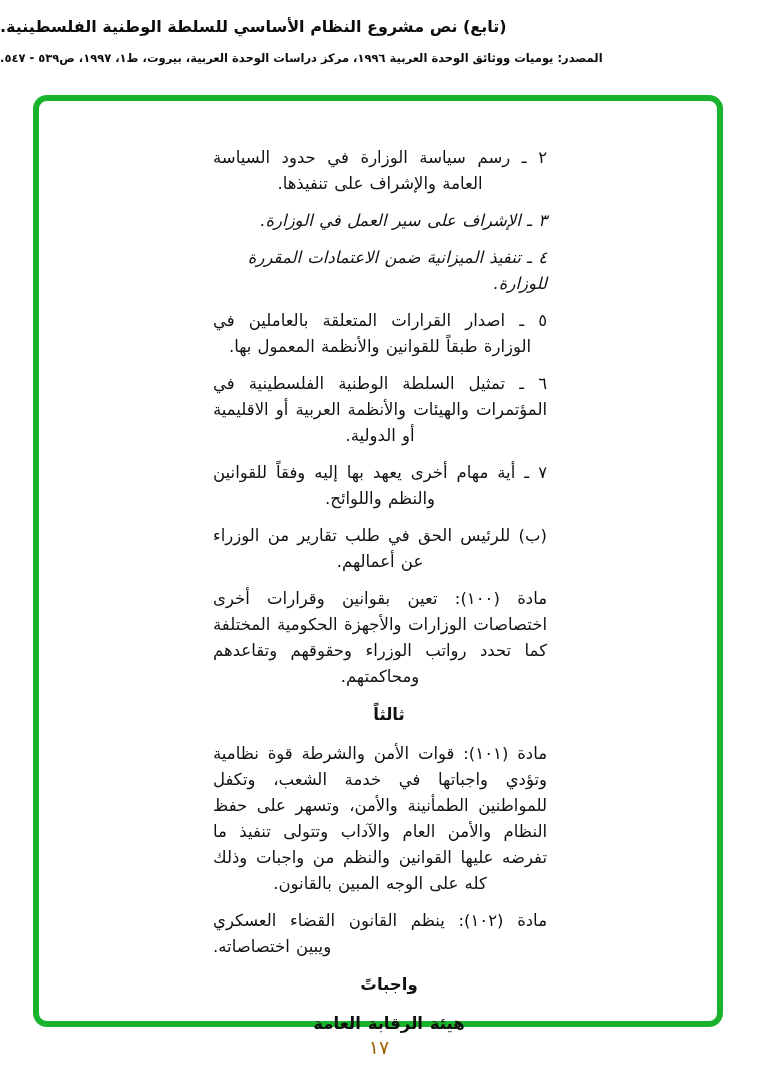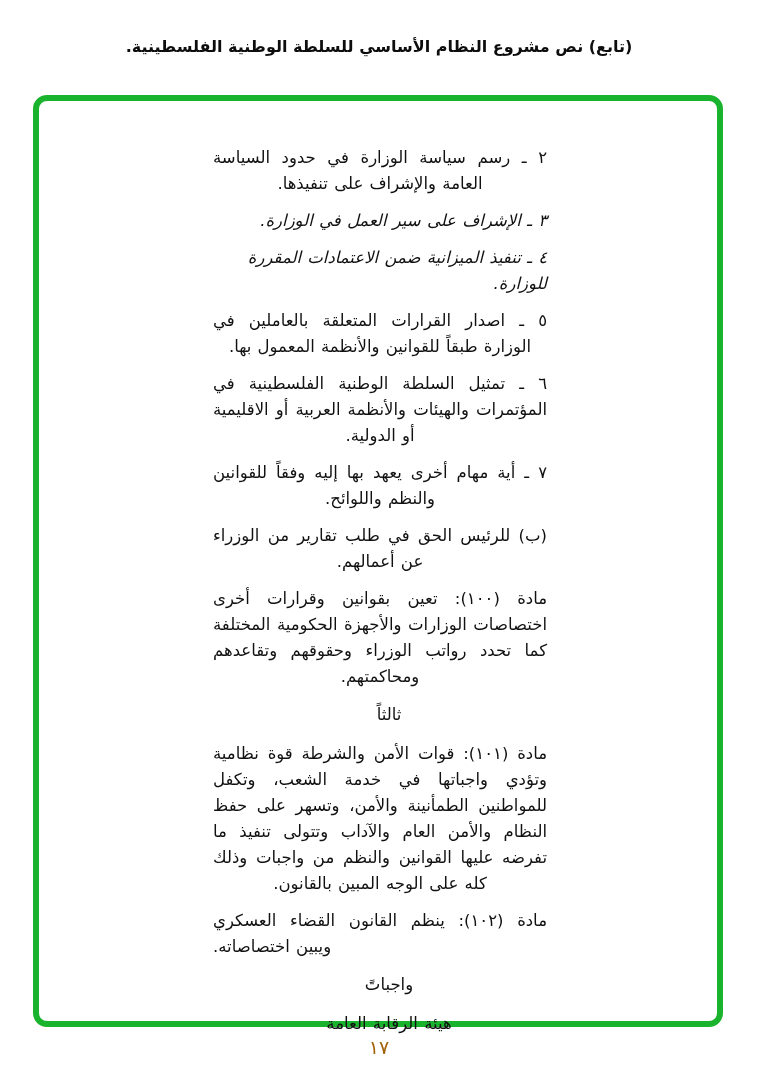--- a/index.html
+++ b/index.html
@@ -14,23 +14,22 @@
     height: 1078px;
     background: #ffffff;
     overflow: hidden;
     color: #141414;
   }
   .page-header {
     position: absolute;
     top: 14px;
     left: 0;
     width: 758px;
-    text-align: center;
+    text-align: left;
     direction: rtl;
-    margin-top: 20px;
   }
   .doc-title {
     font-weight: bold;
     font-size: 16px;
     line-height: 26px;
     color: #0d0d0d;
   }
   .doc-source {
     font-weight: bold;
     font-size: 11.5px;
@@ -67,41 +66,42 @@
     text-align: right;
     text-align-last: right;
     font-style: italic;
   }
   .block.last-left {
     text-align-last: left;
   }
   .block.heading {
     text-align: center;
     text-align-last: center;
-    font-weight: normal;
+    font-weight: bold;
     margin: 12px 0 13px 0;
   }
   .page-number {
     position: absolute;
     top: 1036px;
     left: 0;
     width: 758px;
     text-align: center;
     font-size: 19px;
     color: #a16207;
     direction: rtl;
   }
 </style>
 </head>
 <body>
 
 <div class="page">
 
   <div class="page-header">
     <div class="doc-title">(تابع) نص مشروع النظام الأساسي للسلطة الوطنية الفلسطينية.</div>
+    <div class="doc-source">المصدر: يوميات ووثائق الوحدة العربية ١٩٩٦، مركز دراسات الوحدة العربية، بيروت، ط١، ١٩٩٧، ص٥٣٩ - ٥٤٧.</div>
   </div>
 
   <div class="green-box">
     <div class="doc-content">
 
       <div class="block">٢ ـ رسم سياسة الوزارة في حدود السياسة العامة والإشراف على تنفيذها.</div>
 
       <div class="block one-line">٣ ـ الإشراف على سير العمل في الوزارة.</div>
 
       <div class="block one-line">٤ ـ تنفيذ الميزانية ضمن الاعتمادات المقررة للوزارة.</div>

